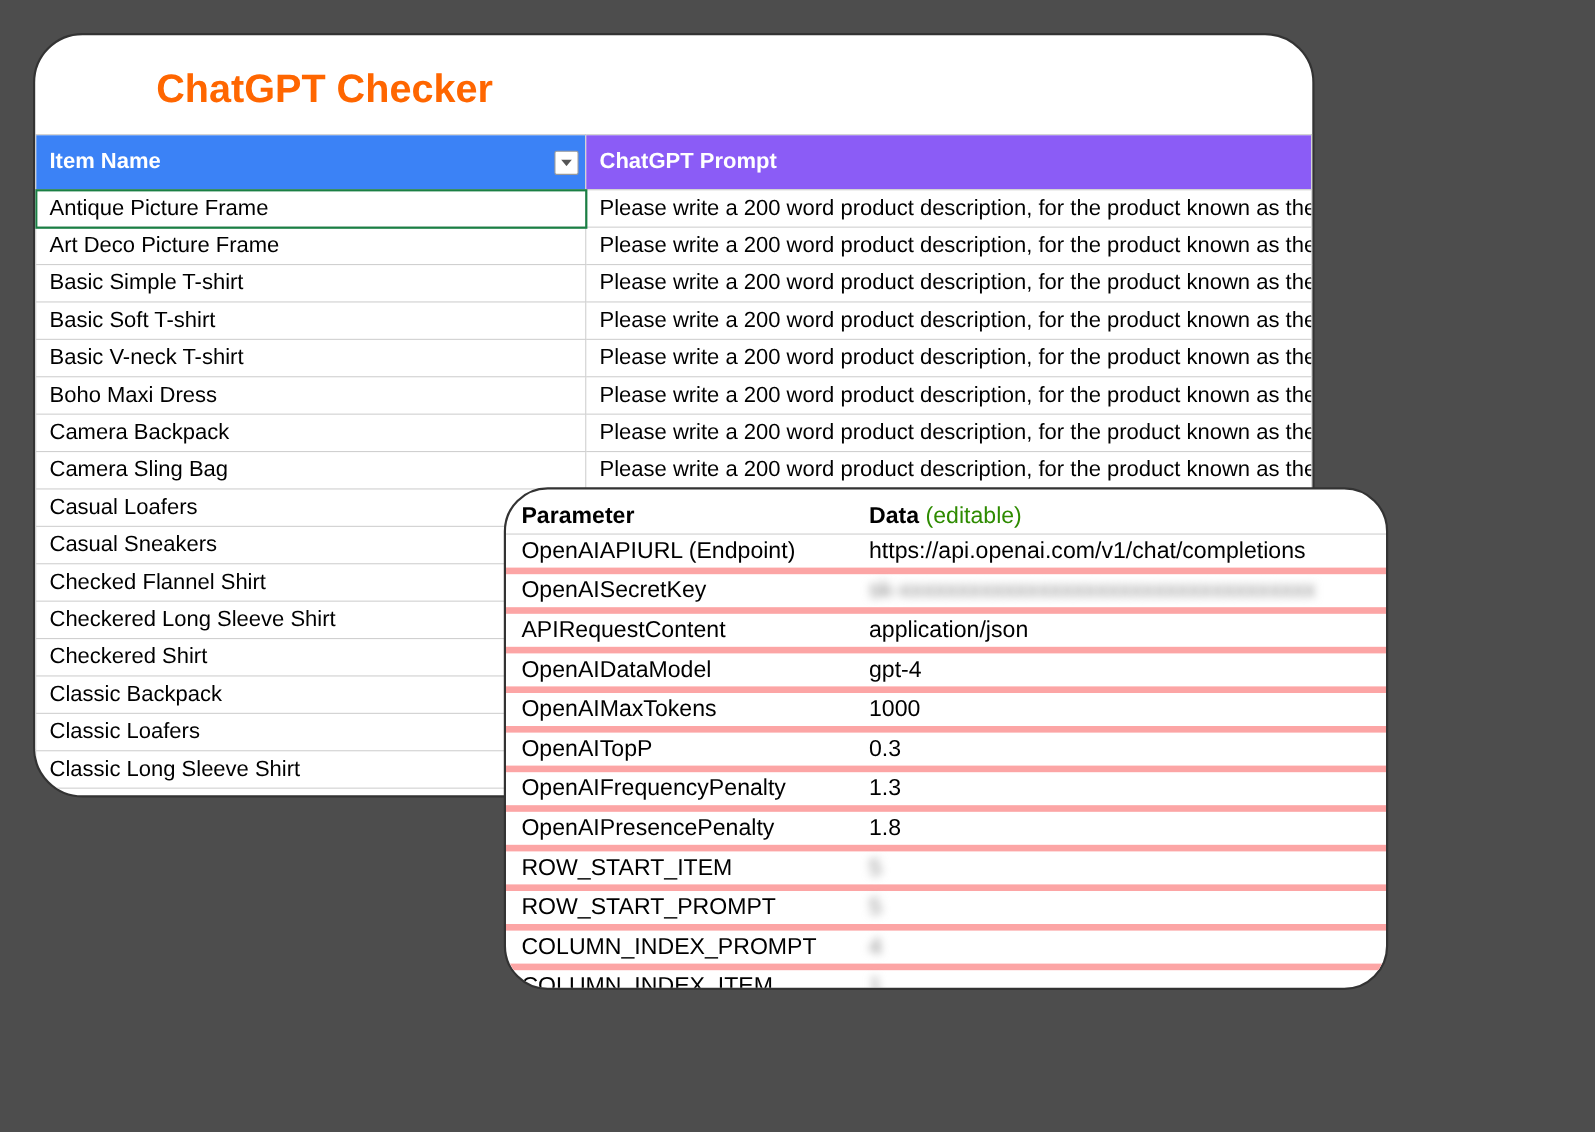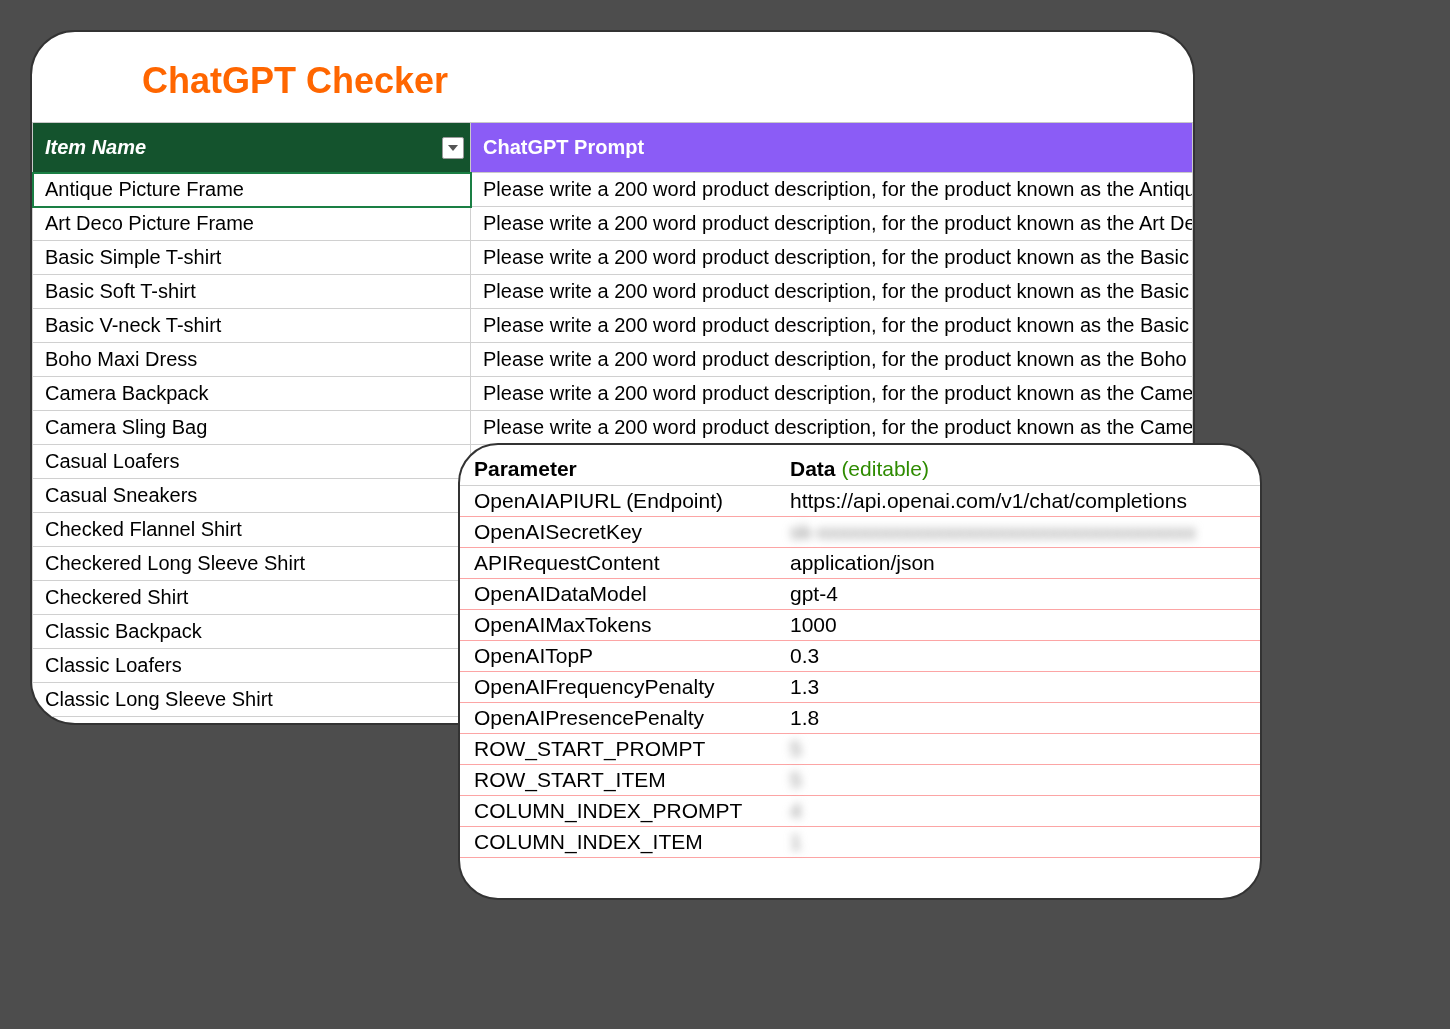--- a/index.html
+++ b/index.html
@@ -42,23 +42,22 @@
     text-align: left;
     font-weight: bold;
     color: #ffffff;
     padding: 10px 12px;
     height: 50px;
     border: 1px solid #c9c9c9;
     position: relative;
     white-space: nowrap;
   }
   .th-item {
-    background: #14532d;
-    width: 438px;
-    font-style: italic;
+    background: #3b82f6;
+    width: 500px;
   }
   .th-prompt {
     background: #8b5cf6;
   }
   .filter-btn {
     position: absolute;
     right: 6px;
     top: 50%;
     transform: translateY(-50%);
     width: 22px;
@@ -108,21 +107,21 @@
   }
   .param-table th {
     text-align: left;
     font-weight: bold;
     padding: 4px 10px;
     border-bottom: 1px solid #d0d0d0;
   }
   .param-table th:first-child { width: 320px; padding-left: 14px; }
   .param-table td {
     padding: 3px 10px;
-    border-bottom: 1px solid #fca5a5;
+    border-bottom: 6px solid #fca5a5;
   }
   .param-table td:first-child { padding-left: 14px; }
   .editable { color: #2e8b00; font-weight: normal; }
   .blurred {
     filter: blur(4px);
     color: #888;
     user-select: none;
   }
 </style>
 </head>
@@ -257,25 +256,25 @@
         </tr>
         <tr>
           <td>OpenAIFrequencyPenalty</td>
           <td>1.3</td>
         </tr>
         <tr>
           <td>OpenAIPresencePenalty</td>
           <td>1.8</td>
         </tr>
         <tr>
+          <td>ROW_START_ITEM</td>
+          <td class="blurred">5</td>
+        </tr>
+        <tr>
           <td>ROW_START_PROMPT</td>
-          <td class="blurred">5</td>
-        </tr>
-        <tr>
-          <td>ROW_START_ITEM</td>
           <td class="blurred">5</td>
         </tr>
         <tr>
           <td>COLUMN_INDEX_PROMPT</td>
           <td class="blurred">4</td>
         </tr>
         <tr>
           <td>COLUMN_INDEX_ITEM</td>
           <td class="blurred">1</td>
         </tr>

